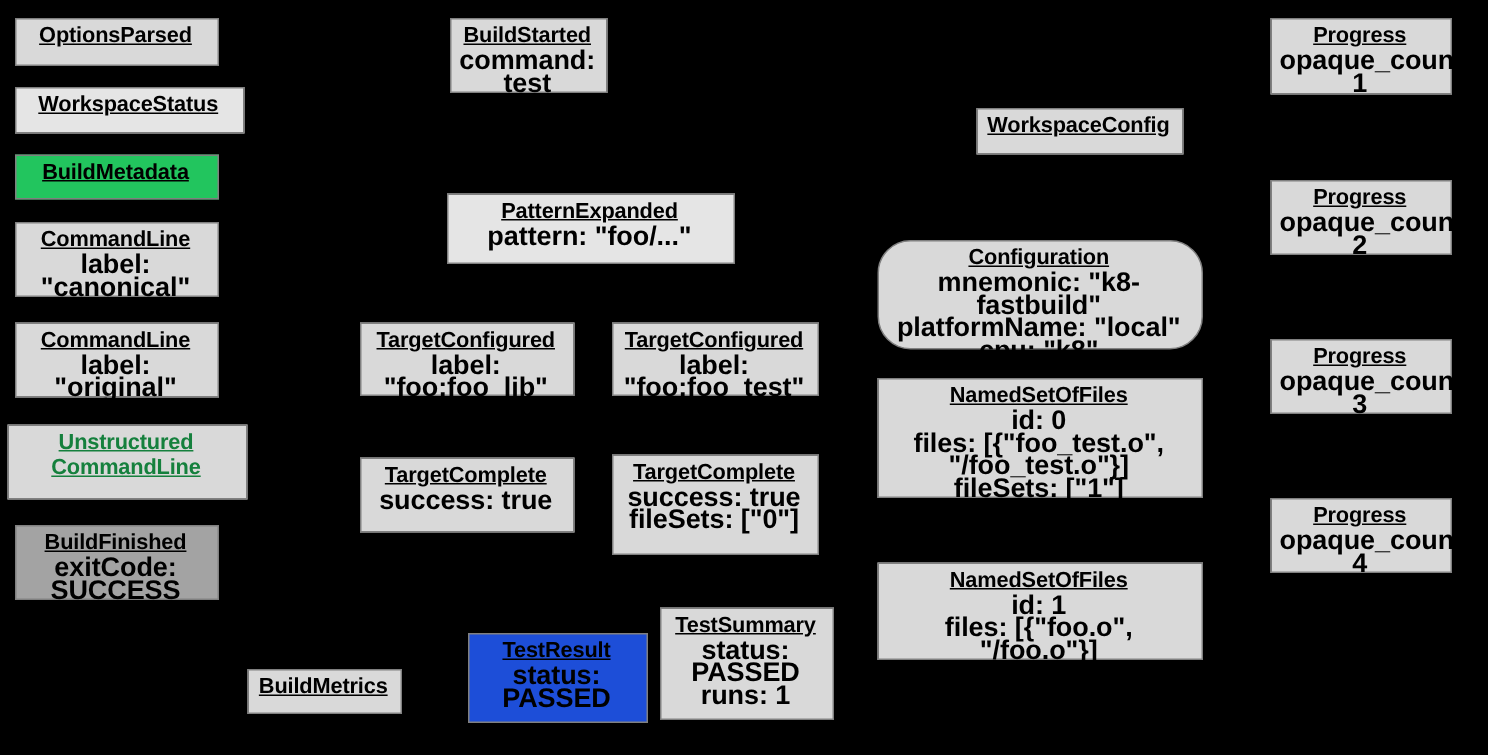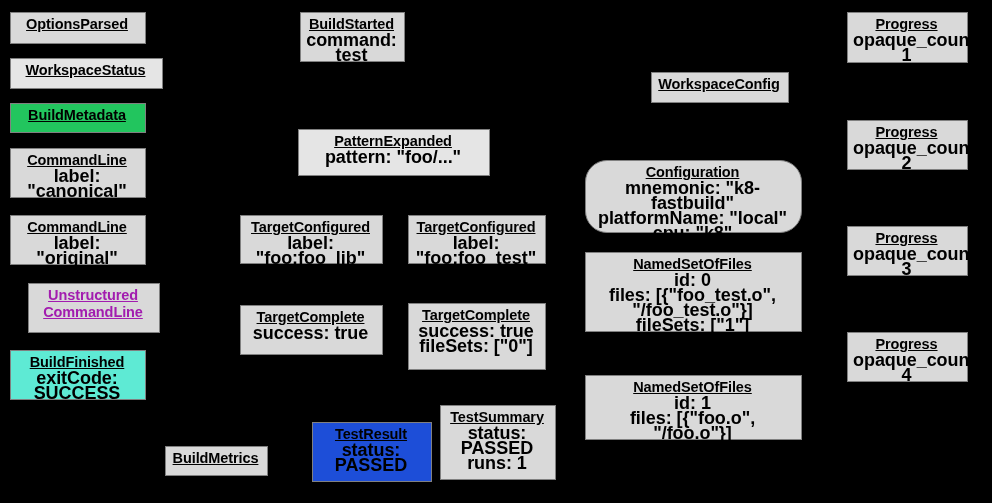--- a/index.html
+++ b/index.html
@@ -54,25 +54,25 @@
       <div class="node-title">BuildMetadata</div>
     </div>
     <div class="node" style="left: 10px; top: 148px; width: 136px; height: 50px; background: rgb(217, 217, 217); border-color: rgb(128, 128, 128); color: rgb(0, 0, 0);">
       <div class="node-title">CommandLine</div>
       <div class="node-field">label: "canonical"</div>
     </div>
     <div class="node" style="left: 10px; top: 215px; width: 136px; height: 50px; background: rgb(217, 217, 217); border-color: rgb(128, 128, 128); color: rgb(0, 0, 0);">
       <div class="node-title">CommandLine</div>
       <div class="node-field">label: "original"</div>
     </div>
-    <div class="node" style="left: 28px; top: 283px; width: 132px; height: 50px; background: rgb(217, 217, 217); border-color: rgb(128, 128, 128); color: #a21caf;">
+    <div class="node" style="left: 5px; top: 283px; width: 160px; height: 50px; background: rgb(217, 217, 217); border-color: rgb(128, 128, 128); color: #15803d;">
       <div class="node-title">Unstructured
 CommandLine</div>
     </div>
-    <div class="node" style="left: 10px; top: 350px; width: 136px; height: 50px; background: #5eead4; border-color: rgb(128, 128, 128); color: rgb(0, 0, 0);">
+    <div class="node" style="left: 10px; top: 350px; width: 136px; height: 50px; background: #a3a3a3; border-color: rgb(128, 128, 128); color: rgb(0, 0, 0);">
       <div class="node-title">BuildFinished</div>
       <div class="node-field">exitCode: SUCCESS</div>
     </div>
     <div class="node" style="left: 165px; top: 446px; width: 103px; height: 30px; background: rgb(217, 217, 217); border-color: rgb(128, 128, 128); color: rgb(0, 0, 0);">
       <div class="node-title">BuildMetrics</div>
     </div>
     <div class="node" style="left: 300px; top: 12px; width: 105px; height: 50px; background: rgb(217, 217, 217); border-color: rgb(128, 128, 128); color: rgb(0, 0, 0);">
       <div class="node-title">BuildStarted</div>
       <div class="node-field">command: test</div>
     </div>

